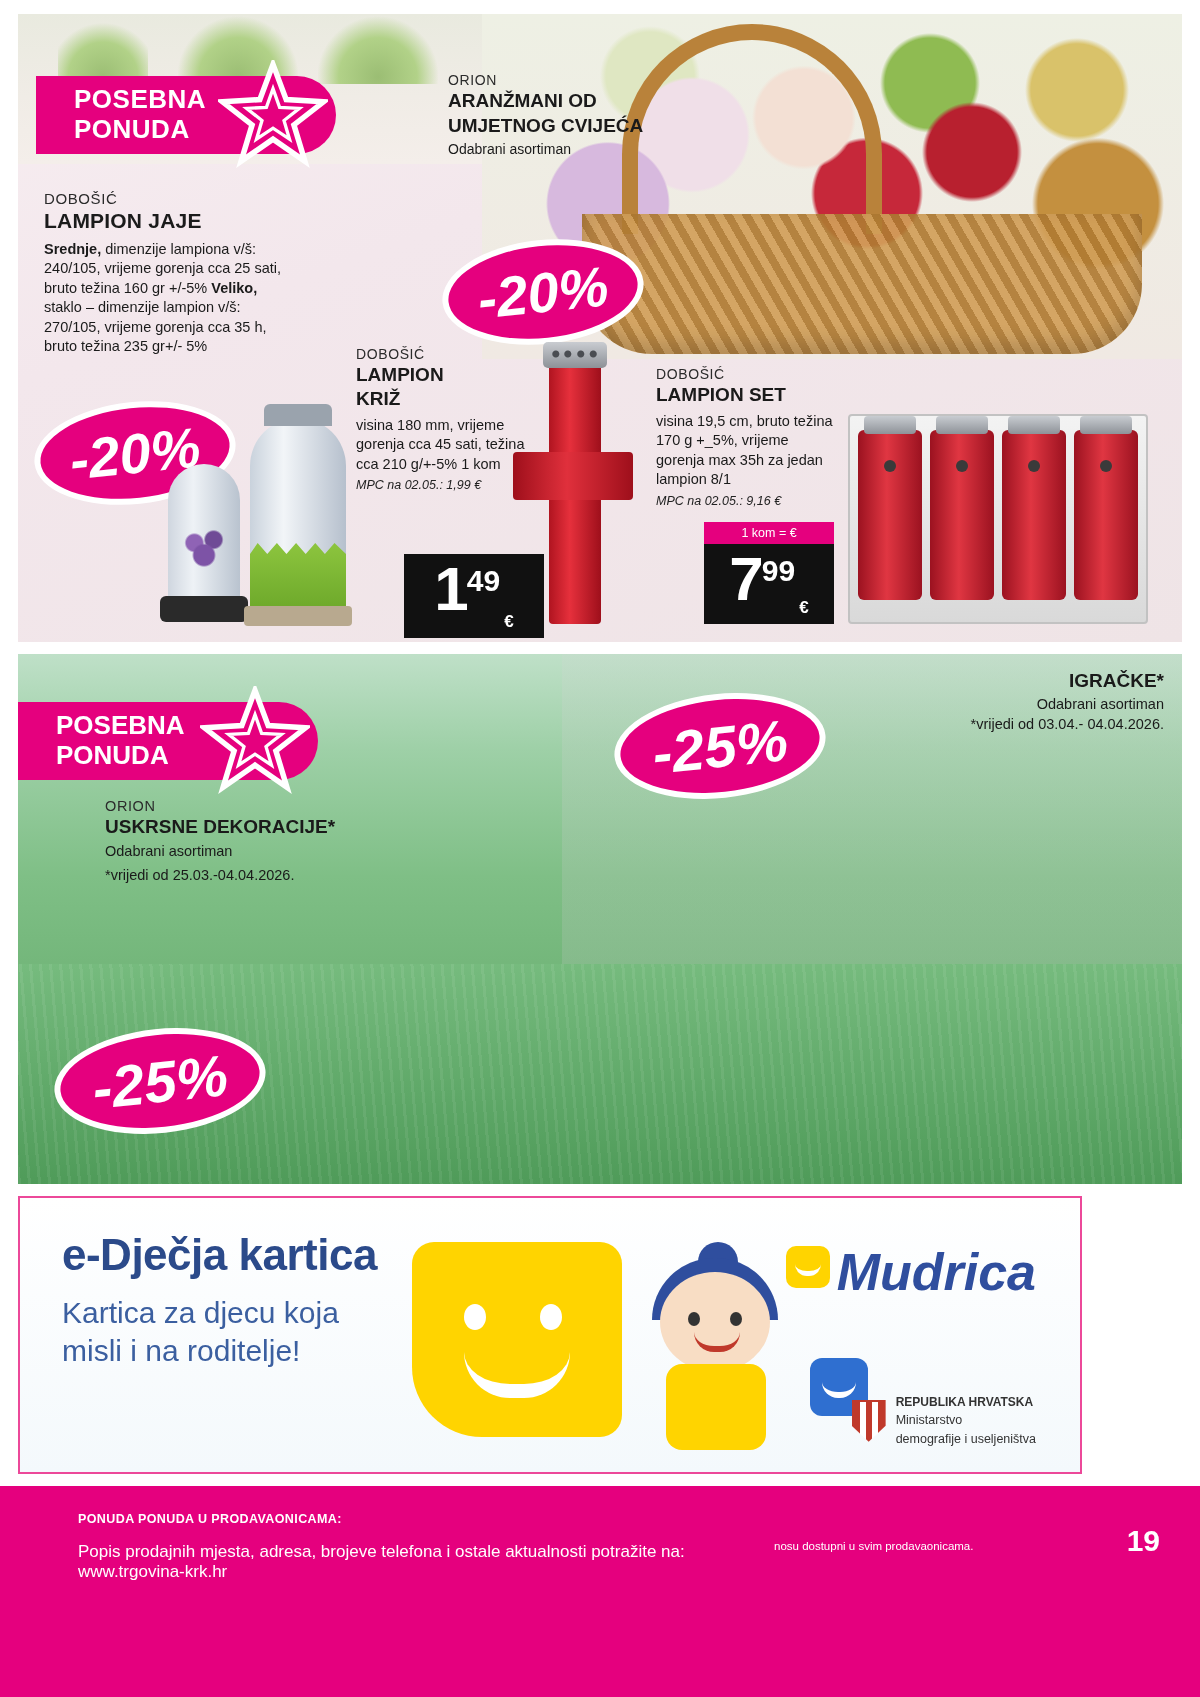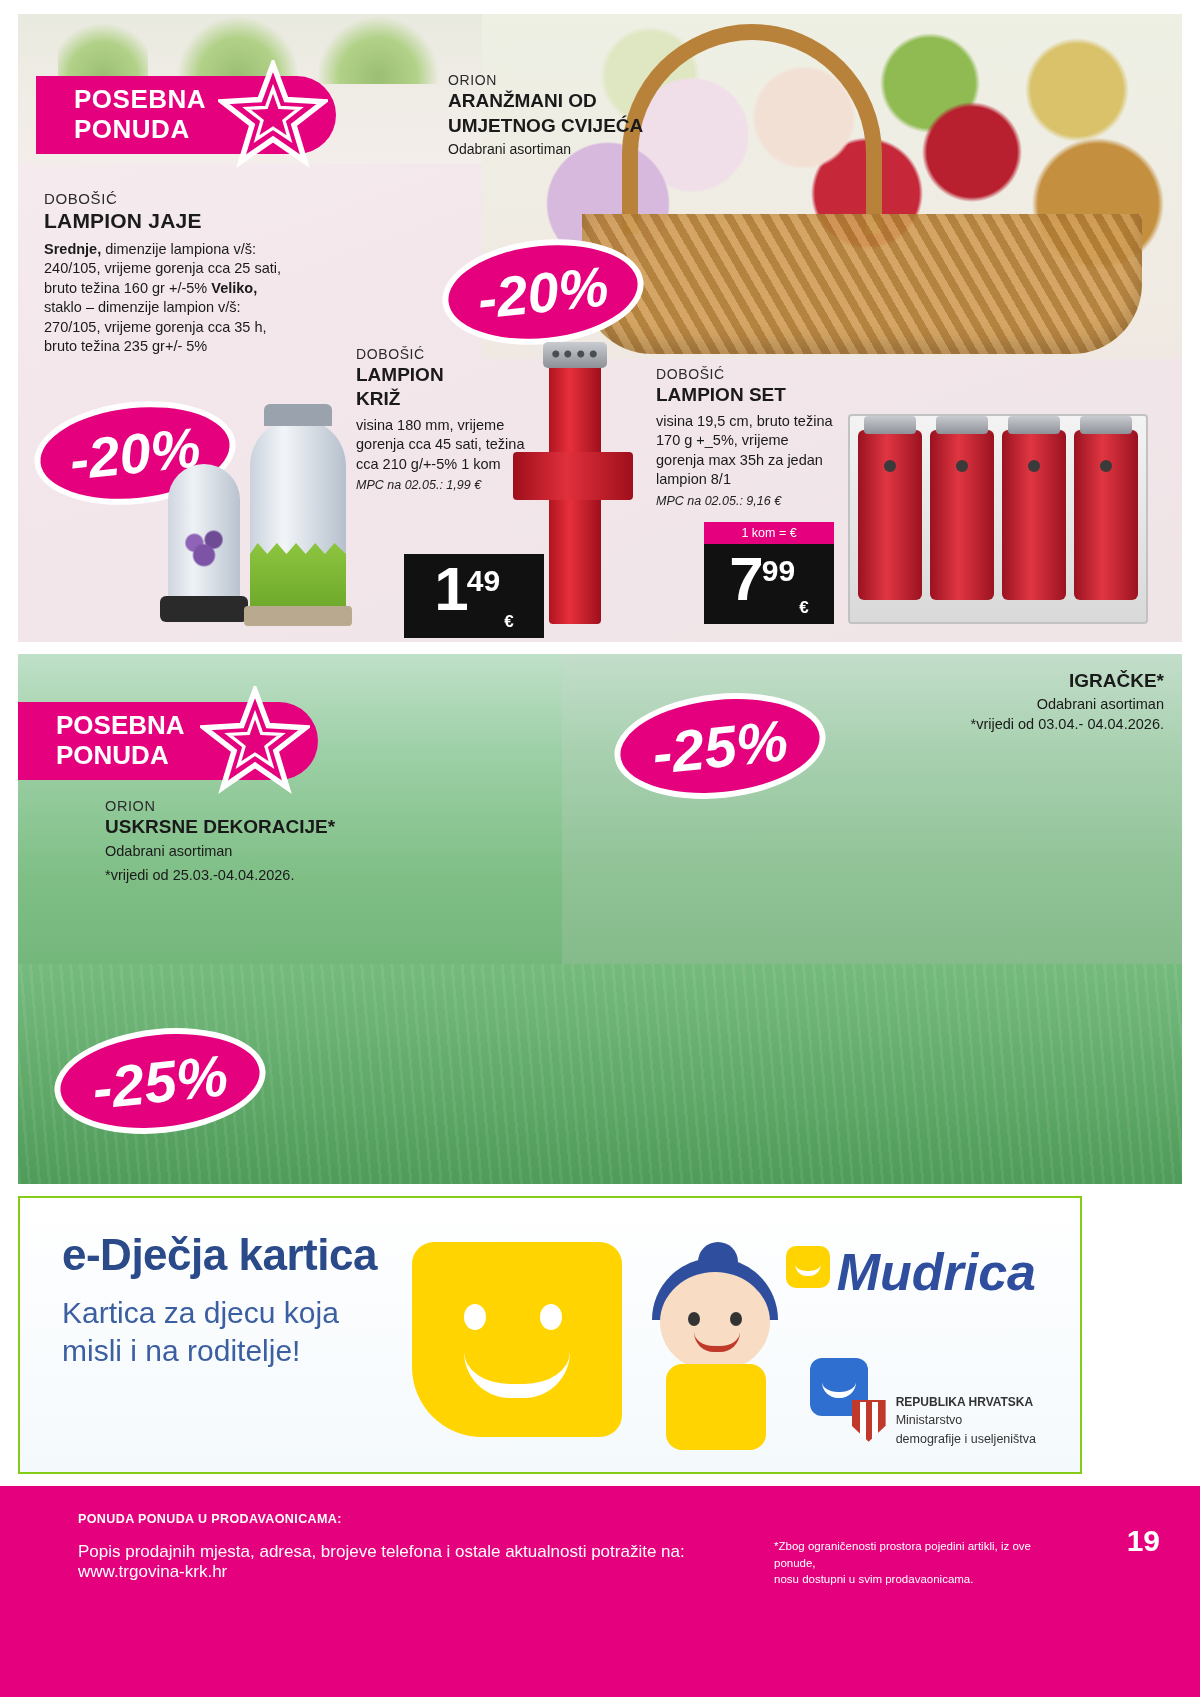--- a/index.html
+++ b/index.html
@@ -196,21 +196,21 @@
   .igracke { position:absolute; right:36px; top:670px; width:300px; text-align:right; color:#1a1a1a; }
   .igracke .ttl { font-size:19px; font-weight:bold; }
   .igracke .sub { font-size:14.5px; margin-top:3px; line-height:1.35; }
 
   .disc3 { left:620px; top:700px; width:200px; height:92px; font-size:58px; transform:rotate(-6deg); border-radius:100px/46px; }
   .disc4 { left:60px; top:1035px; width:200px; height:92px; font-size:58px; transform:rotate(-6deg); border-radius:100px/46px; }
 
   
   .banner {
     position:absolute; left:18px; top:1196px; width:1064px; height:278px;
-    background:#fff; border:2px solid #84cc16;
+    background:#fff; border:2px solid #ec4899;
   }
   .banner .bb {
     position:absolute; inset:0;
     background: linear-gradient(180deg,#ffffff 0%, #f4f9fc 100%);
   }
   .banner h1 { position:absolute; left:42px; top:32px; font-size:44px; color:#2b4a8a; font-weight:bold; letter-spacing:-.5px;}
   .banner h2 { position:absolute; left:42px; top:96px; font-size:30px; color:#3b5fa0; line-height:1.25; font-weight:normal;}
   .banner .info { position:absolute; left:42px; top:190px; font-size:15.5px; color:#4a5a78; line-height:1.5;}
   .banner .info b { font-weight:bold; }
   .smiley-yellow {
@@ -425,19 +425,18 @@
       </div>
     </div>
   </section>
 
   <footer class="footer">
     <div class="fl">
       <div class="ttl">PONUDA PONUDA U PRODAVAONICAMA:</div>
       <div class="l2">Popis prodajnih mjesta, adresa, brojeve telefona i ostale aktualnosti potražite na: www.trgovina-krk.hr</div>
     </div>
     <div class="fr">
-      <div>*Zbog ograničenosti prostora pojedini artikli, iz ove ponude,</div>
       <div>nosu dostupni u svim prodavaonicama.</div>
     </div>
     <div class="pagenum">19</div>
   </footer>
 
 </div>
 
 </body></html>

